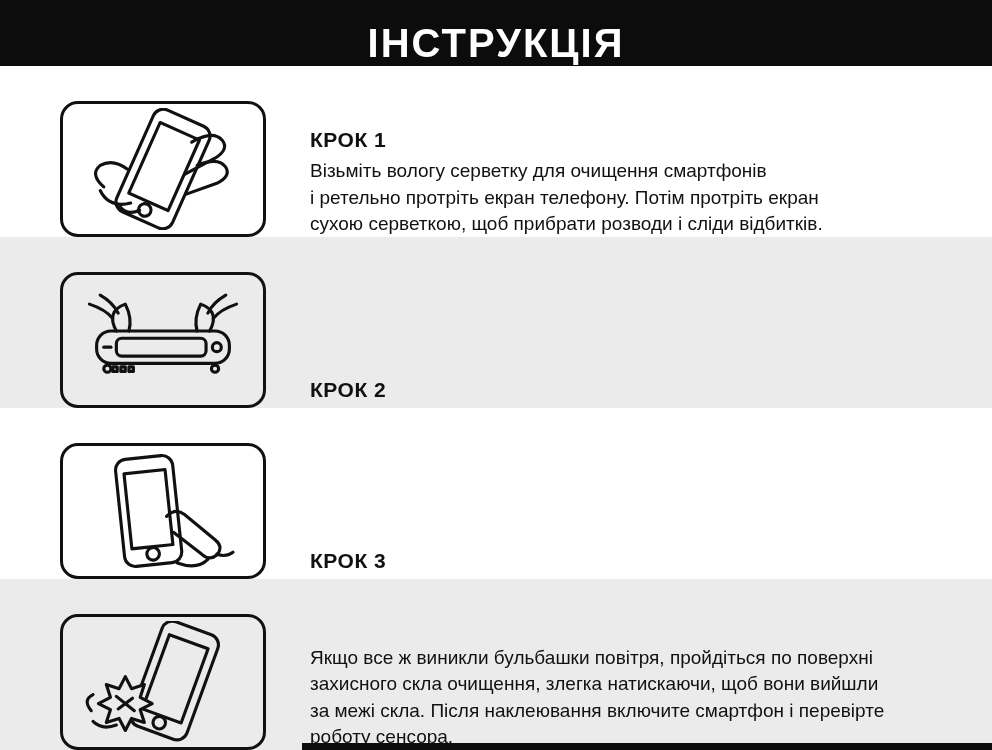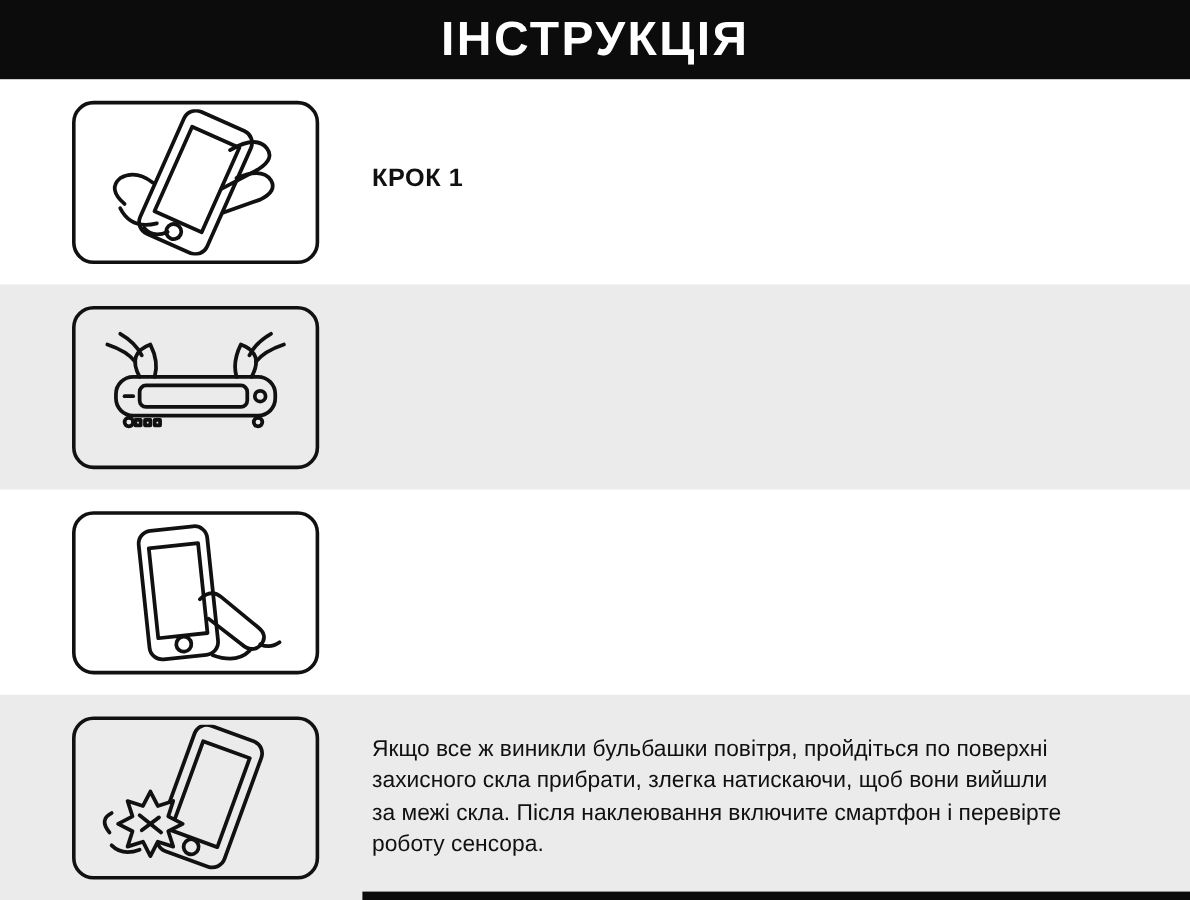--- a/index.html
+++ b/index.html
@@ -9,33 +9,33 @@
     height: 750px;
     background: #ffffff;
     font-family: "Liberation Sans", sans-serif;
     color: #111;
     overflow: hidden;
   }
   .header {
     height: 66px;
     background: #0c0c0c;
     display: flex;
-    align-items: center;
+    align-items: flex-end;
     justify-content: center;
   }
   .header-title {
     color: #ffffff;
     font-size: 40px;
     font-weight: 800;
     letter-spacing: 2px;
   }
   .step-row {
     height: 171px;
     display: flex;
-    align-items: center;
+    align-items: flex-end;
     padding: 0 24px 0 60px;
     box-sizing: border-box;
   }
   .step-row.alt { background: #ebebeb; }
   .illus {
     flex: 0 0 auto;
     width: 206px;
     height: 136px;
     border: 3px solid #111;
     border-radius: 18px;
@@ -89,20 +89,23 @@
           <path d="M132 38 Q156 24 166 36 Q174 46 158 56 L124 74"></path>
           <path d="M138 64 Q162 54 170 66 Q176 76 160 84 L126 96"></path>
           <path d="M34 88 Q18 74 30 64 Q44 56 60 68"></path>
           <path d="M30 92 Q40 112 64 106"></path>
           <path d="M52 110 Q60 120 74 114"></path>
         </g>
       </svg>
     </div>
     <div class="step-text">
       <div class="step-title">КРОК 1</div>
+      <div class="step-body">Візьміть вологу серветку для очищення смартфонів
+і ретельно протріть екран телефону. Потім протріть екран
+сухою серветкою, щоб прибрати розводи і сліди відбитків.</div>
     </div>
   </div>
 
   <div class="step-row alt">
     <div class="illus">
       <svg width="190" height="122" viewBox="0 0 200 136">
         <g class="ln">
           <rect x="26" y="58" width="148" height="36" rx="16"></rect>
           <rect x="48" y="66" width="100" height="20" rx="6"></rect>
           <circle cx="160" cy="76" r="5"></circle>
@@ -115,39 +118,41 @@
           <path d="M48 58 Q36 36 58 28 Q66 44 62 58"></path>
           <path d="M152 58 Q164 36 142 28 Q134 44 138 58"></path>
           <path d="M30 18 Q44 26 50 38"></path>
           <path d="M18 28 Q36 34 44 44"></path>
           <path d="M170 18 Q156 26 150 38"></path>
           <path d="M182 28 Q164 34 156 44"></path>
         </g>
       </svg>
     </div>
     <div class="step-text">
+      <div class="step-title">КРОК 2</div>
     </div>
   </div>
 
   <div class="step-row">
     <div class="illus">
       <svg width="190" height="122" viewBox="0 0 200 136">
         <g class="ln">
           <g transform="rotate(-6 84 68)">
             <rect x="52" y="8" width="64" height="120" rx="12"></rect>
             <rect x="61" y="24" width="46" height="84"></rect>
             <circle cx="84" cy="116" r="7"></circle>
           </g>
           <path d="M104 74 Q114 64 124 72 L158 100 Q168 108 160 117 Q152 124 143 116 L112 92"></path>
           <path d="M150 122 Q138 134 116 126"></path>
           <path d="M160 116 Q170 120 178 114"></path>
         </g>
       </svg>
     </div>
     <div class="step-text">
+      <div class="step-title">КРОК 3</div>
     </div>
   </div>
 
   <div class="step-row alt">
     <div class="illus">
       <svg width="190" height="122" viewBox="0 0 200 136">
         <g class="ln">
           <g transform="rotate(20 112 66)">
             <rect x="80" y="4" width="66" height="124" rx="12"></rect>
             <rect x="90" y="20" width="46" height="88"></rect>
@@ -156,21 +161,21 @@
           <polygon fill="#ebebeb" points="88,92 74.6,98.9 79.2,113.2 64.9,108.6 58,122 51.1,108.6 36.8,113.2 41.4,98.9 28,92 41.4,85.1 36.8,70.8 51.1,75.4 58,62 64.9,75.4 79.2,70.8 74.6,85.1"></polygon>
           <line x1="48" y1="84" x2="68" y2="100"></line>
           <line x1="50" y1="98" x2="66" y2="86"></line>
           <path d="M20 100 Q10 88 22 82"></path>
           <path d="M22 112 Q32 122 48 116"></path>
         </g>
       </svg>
     </div>
     <div class="step-text">
       <div class="step-body">Якщо все ж виникли бульбашки повітря, пройдіться по поверхні
-захисного скла прибрати, злегка натискаючи, щоб вони вийшли
+захисного скла очищення, злегка натискаючи, щоб вони вийшли
 за межі скла. Після наклеювання включите смартфон і перевірте
 роботу сенсора.</div>
     </div>
   </div>
 
   <div class="footer-bar"></div>
 
 </div>
 
 </body></html>

